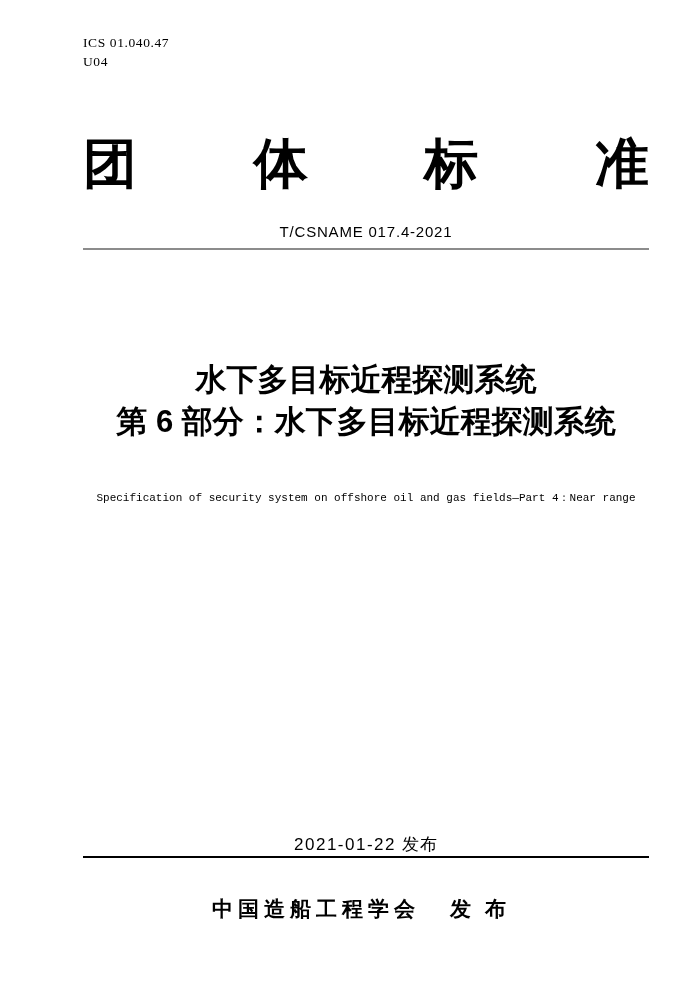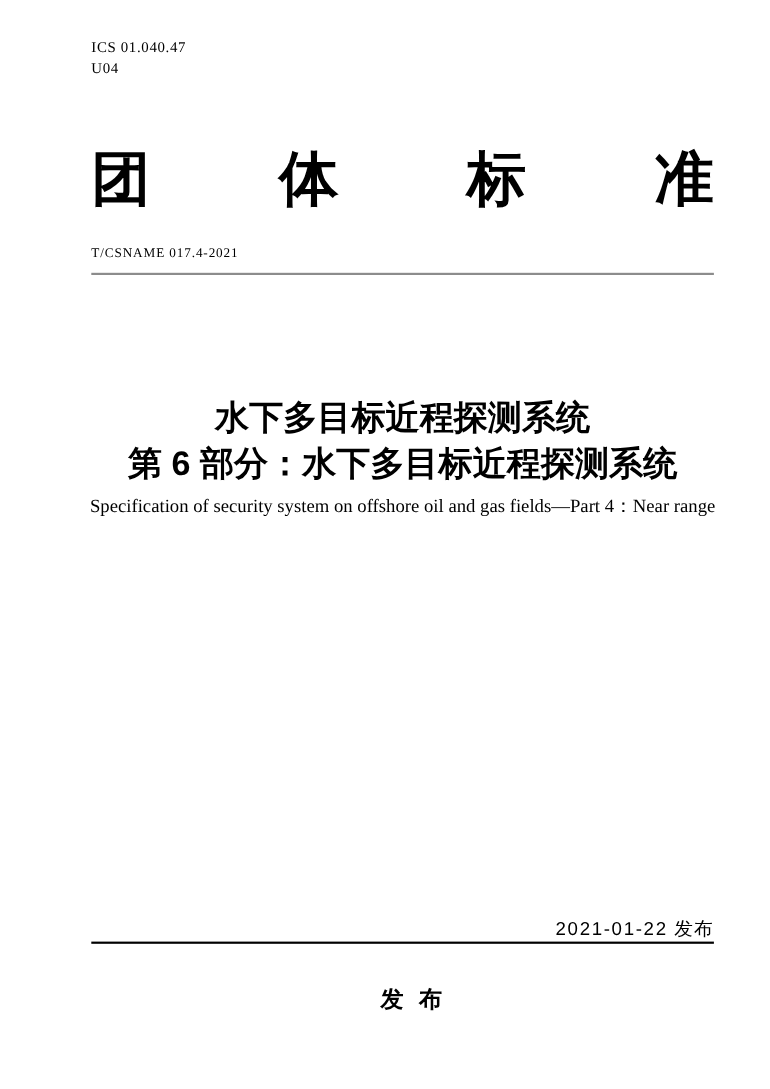--- a/index.html
+++ b/index.html
@@ -32,24 +32,23 @@
     font-size: 54px;
     font-weight: bold;
     line-height: 64px;
     white-space: nowrap;
   }
   .std-number {
     position: absolute;
     left: 83px;
     top: 223px;
     width: 566px;
-    text-align: left;
-    font-size: 12px;
+    text-align: center;
+    font-size: 15px;
     letter-spacing: 0.8px;
-    font-family: Liberation Serif, serif;
   }
   .rule-top {
     position: absolute;
     left: 83px;
     top: 248px;
     width: 566px;
     height: 2px;
     background: #8c8c8c;
   }
   .title-cn {
@@ -58,34 +57,34 @@
     top: 359px;
     width: 566px;
     text-align: center;
     font-size: 31px;
     font-weight: bold;
     line-height: 42px;
   }
   .title-en {
     position: absolute;
     left: 67px;
-    top: 446px;
+    top: 484px;
     width: 598px;
     text-align: center;
-    font-family: Liberation Serif, serif;
-    font-size: 17px;
+    font-family: Liberation Mono, monospace;
+    font-size: 11px;
     line-height: 28px;
   }
   .dates-row {
     position: absolute;
     left: 83px;
     top: 834px;
     width: 566px;
     display: flex;
-    justify-content: flex-end;
+    justify-content: center;
     font-size: 17px;
     line-height: 22px;
     gap: 23px;
   }
   .date-num { letter-spacing: 1.5px; }
   .date-label { margin-left: 6px; letter-spacing: 1px; }
   .rule-bottom {
     position: absolute;
     left: 83px;
     top: 856px;
@@ -140,16 +139,17 @@
 
   <div class="dates-row">
     <div>
       <span class="date-num">2021-01-22</span><span class="date-label">发布</span>
     </div>
   </div>
 
   <div class="rule-bottom"></div>
 
   <div class="publisher-row">
+    <span class="publisher-name">中国造船工程学会</span>
     <span class="publish-action">发布</span>
   </div>
 
 </div>
 
 </body></html>

